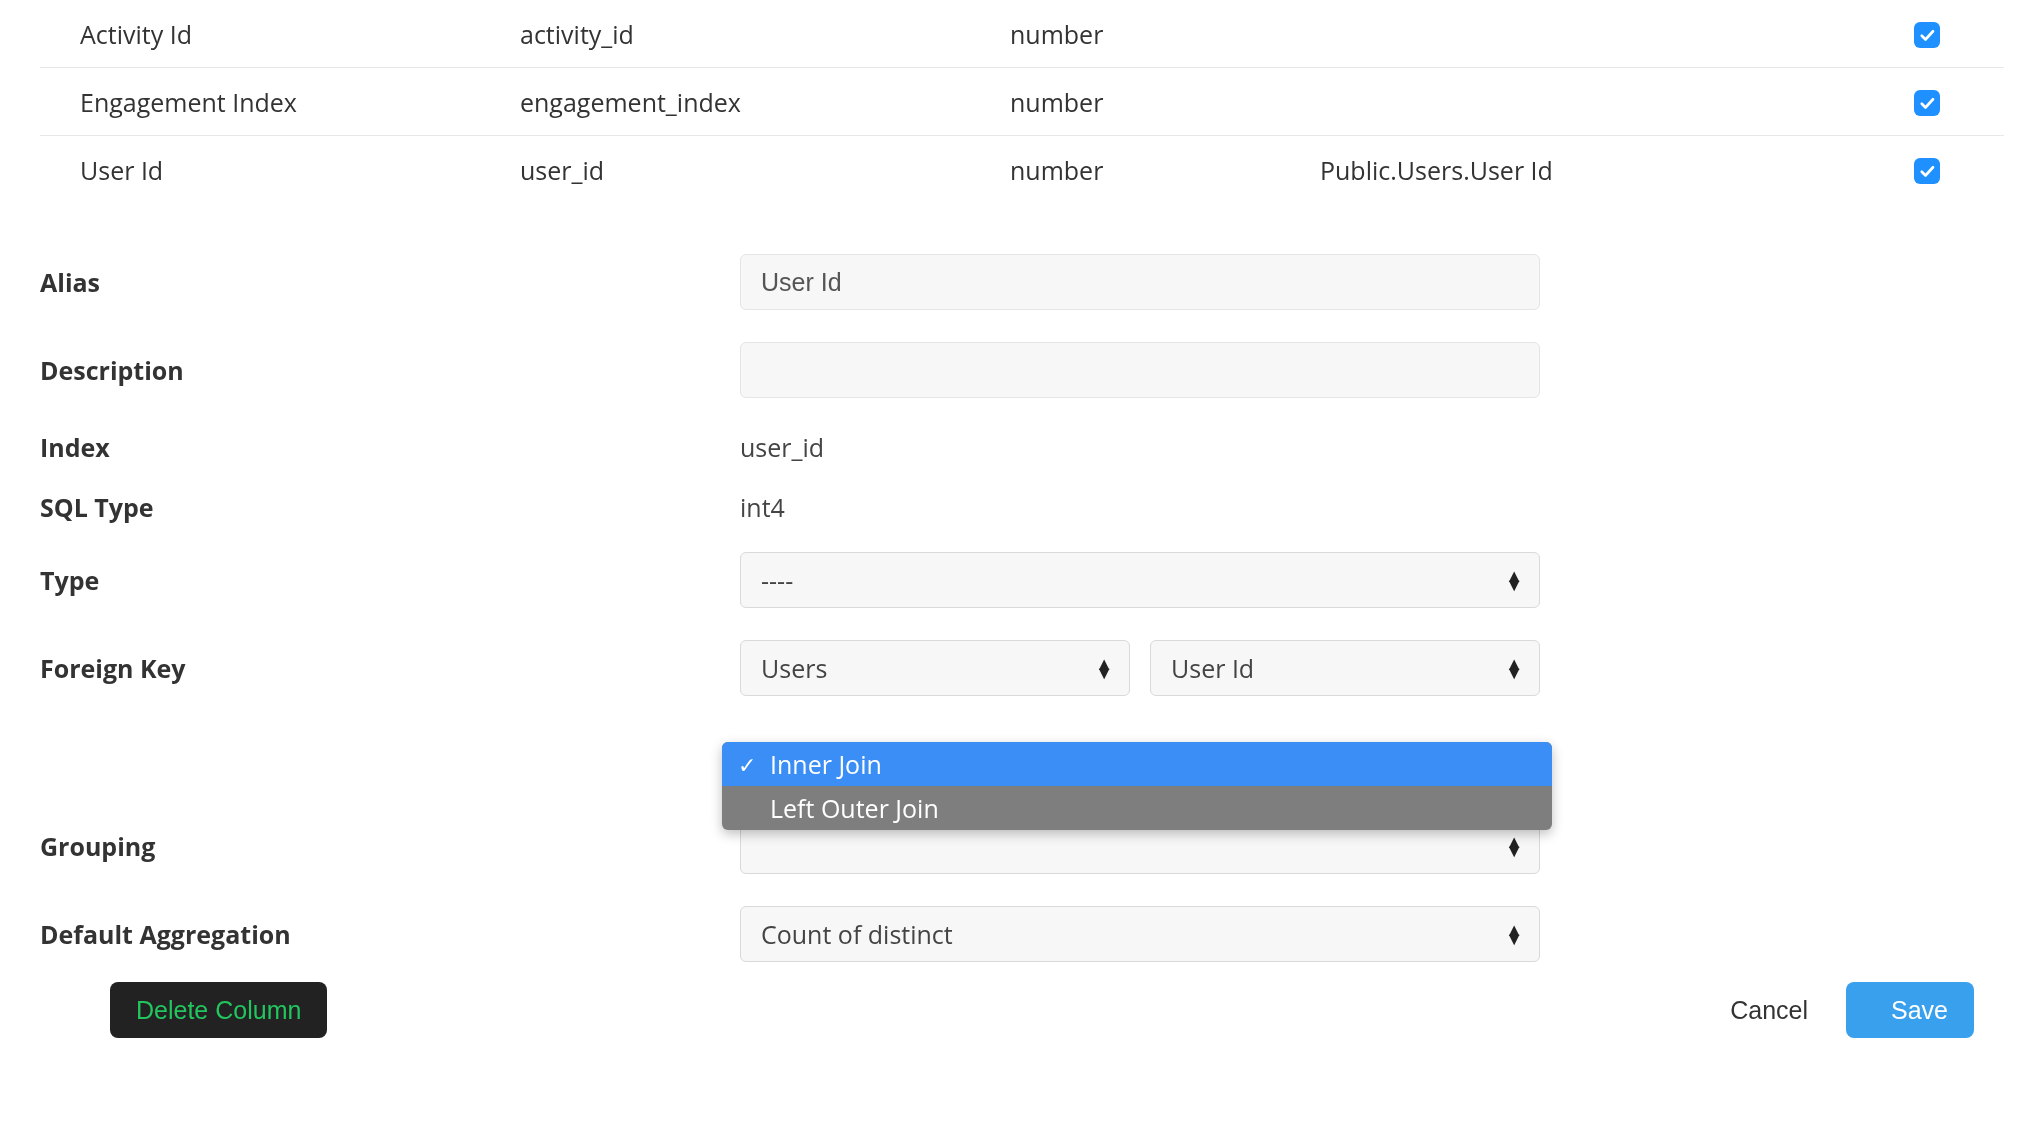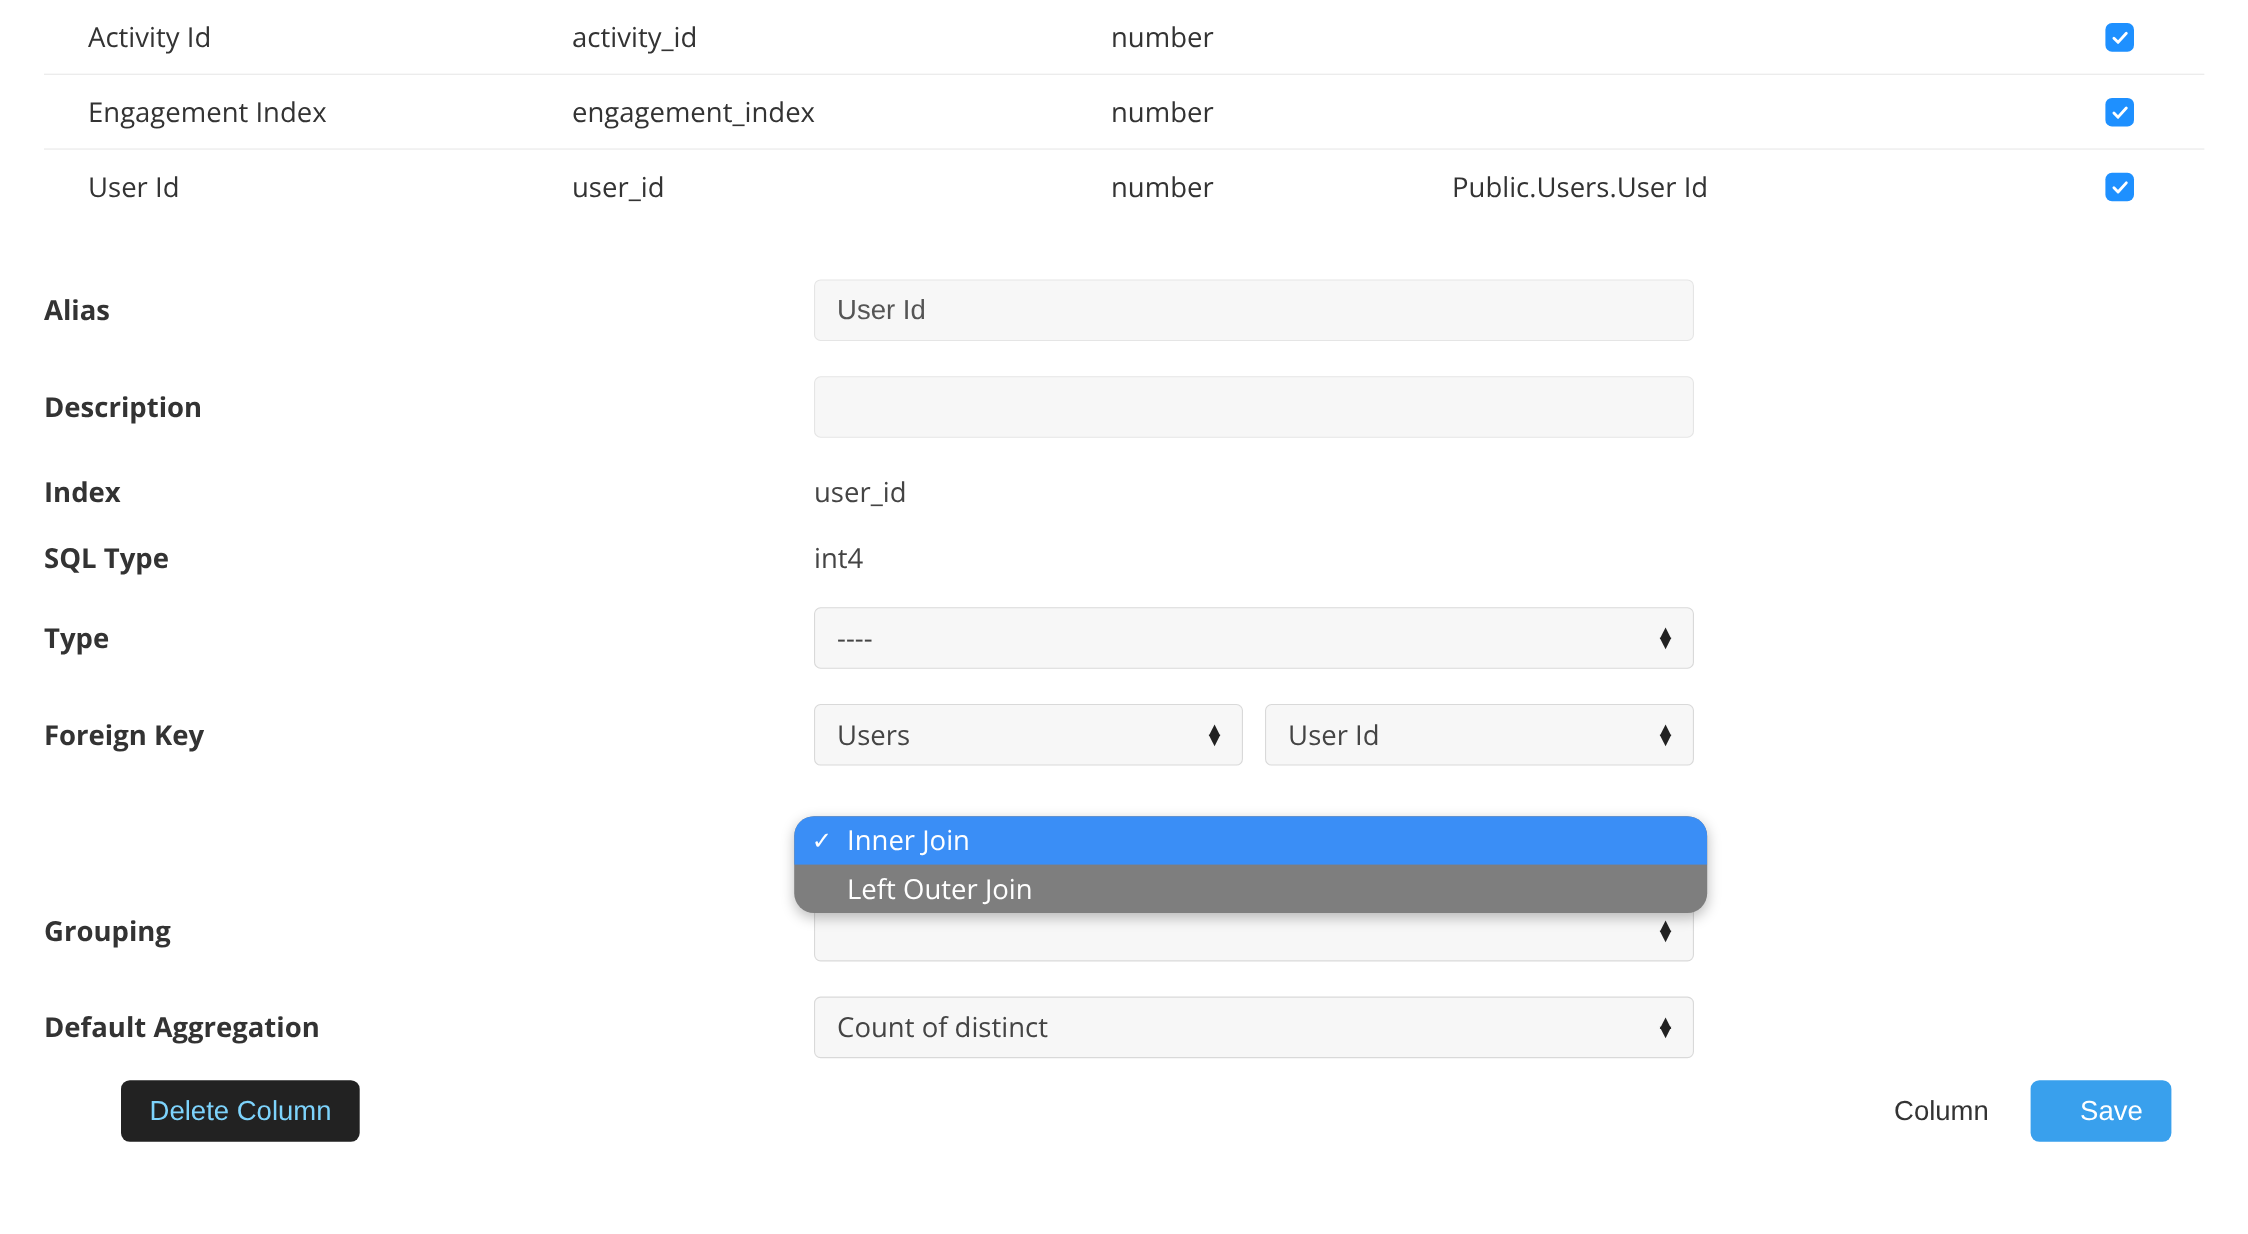--- a/index.html
+++ b/index.html
@@ -111,21 +111,21 @@
     line-height: 9px;
     color: #222;
     display: flex;
     flex-direction: column;
   }
 
   .dropdown-open {
     position: absolute;
     width: 830px;
     background: #7e7e7e;
-    border-radius: 18px;
+    border-radius: 6px;
     overflow: hidden;
     box-shadow: 0 4px 12px rgba(0,0,0,0.25);
     z-index: 100;
   }
   .dropdown-open .opt {
     height: 44px;
     display: flex;
     align-items: center;
     padding-left: 48px;
     font-size: 25px;
@@ -159,21 +159,21 @@
     font-size: 25px;
     display: inline-flex;
     align-items: center;
     justify-content: center;
     padding: 0 26px;
     cursor: pointer;
     border: none;
   }
   .btn-dark {
     background: #222;
-    color: #7dd3fc;
+    color: #22c55e;
   }
   .btn-plain {
     background: transparent;
     color: #333;
     margin-right: 12px;
   }
   .btn-primary {
     background: #39a0ed;
     color: #fff;
     padding-left: 45px;
@@ -334,18 +334,18 @@
             </span>
         </div>
       </div>
     </div>
 
   </div>
 
   <div class="footer">
     <button class="btn btn-dark">Delete Column</button>
     <div class="right">
-      <button class="btn btn-plain">Column</button>
+      <button class="btn btn-plain">Cancel</button>
       <button class="btn btn-primary">Save</button>
     </div>
   </div>
 
 </div>
 
 </body></html>

